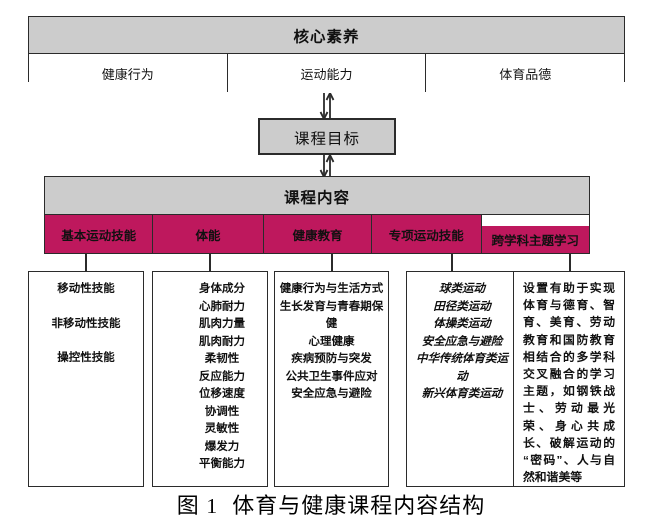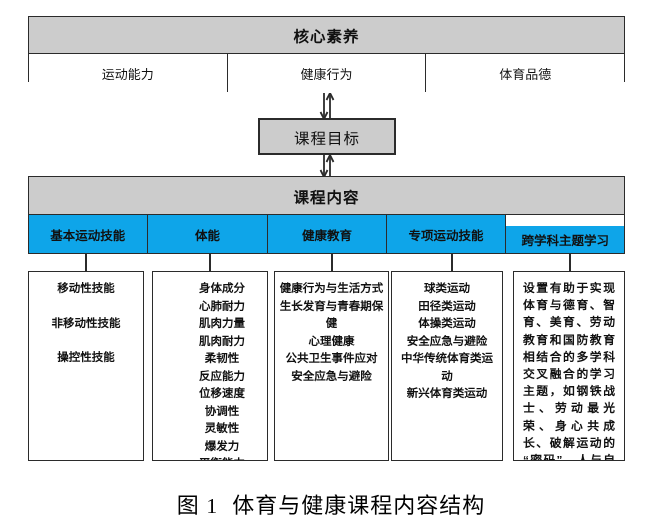--- a/index.html
+++ b/index.html
@@ -86,23 +86,23 @@
     height: 37px;
     border: 2px solid #2b2b2b;
     background: #cccccc;
     font-weight: normal;
     font-size: 15.5px;
     letter-spacing: 1px;
   }
 
   
   #content-table {
-    left: 28px;
+    left: 44px;
     top: 176px;
-    width: 597px;
+    width: 546px;
     height: 78px;
     border: 1.8px solid #2b2b2b;
   }
   #content-title {
     position: absolute;
     left: 0; top: 0;
     width: 100%;
     height: 38px;
     box-sizing: border-box;
     border-bottom: 1.8px solid #2b2b2b;
@@ -119,37 +119,37 @@
     display: flex;
   }
   #content-cells .cell {
     box-sizing: border-box;
     display: flex;
     align-items: center;
     justify-content: center;
     font-size: 12.5px;
     font-weight: bold;
     border-right: 1.5px solid #2b2b2b;
-    background: #0ea5e9;
+    background: #be185d;
   }
   #content-cells .cell:last-child { border-right: none; }
   #content-cells .c0 { width: 119px; }
   #content-cells .c1 { width: 121px; }
   #content-cells .c2 { width: 119px; }
   #content-cells .c3 { width: 120px; }
   #content-cells .c4 { width: 118px; margin-top: 11px; }
 
   
   .detail-box {
     position: absolute;
     box-sizing: border-box;
     border: 1.6px solid #2b2b2b;
     background: #ffffff;
     top: 271px;
-    height: 190px;
+    height: 216px;
     padding: 8px 4px 4px 4px;
     overflow: hidden;
   }
   .detail-list {
     margin: 0;
     padding: 0;
     list-style: none;
     text-align: center;
     font-size: 11.5px;
     line-height: 17.5px;
@@ -164,21 +164,21 @@
     font-weight: bold;
     text-align: justify;
     text-align-last: left;
     padding: 0 5px;
     color: #111111;
   }
 
   #detail-0 { left: 28px;  width: 116px; }
   #detail-1 { left: 152px; width: 116px; padding-left: 28px; }
   #detail-2 { left: 274px; width: 115px; }
-  #detail-3 { left: 391px; width: 112px; }
+  #detail-3 { left: 406px; width: 112px; font-style: italic; }
   #detail-4 { left: 513px; width: 112px; }
 
   
   .vline {
     position: absolute;
     width: 1.6px;
     background: #2b2b2b;
   }
   .dbl-arrow {
     position: absolute;
@@ -200,22 +200,22 @@
   #caption .cap-num { margin-right: 14px; }
 </style>
 </head>
 <body>
 
 <div class="canvas">
 
   <div class="box" id="core-table">
     <div class="center" id="core-title">核心素养</div>
     <div id="core-cells">
+      <div class="cell">健康行为</div>
       <div class="cell">运动能力</div>
-      <div class="cell">健康行为</div>
       <div class="cell">体育品德</div>
     </div>
   </div>
 
   <svg class="dbl-arrow" style="left:316px; top:93px; height:26px;" viewBox="0 0 22 26">
     <line x1="8" y1="0" x2="8" y2="26" stroke="#2b2b2b" stroke-width="1.8"></line>
     <line x1="14" y1="0" x2="14" y2="26" stroke="#2b2b2b" stroke-width="1.8"></line>
     <polyline points="4.5,19 8,26 11.5,19" fill="none" stroke="#2b2b2b" stroke-width="1.8"></polyline>
     <polyline points="10.5,7 14,0 17.5,7" fill="none" stroke="#2b2b2b" stroke-width="1.8"></polyline>
   </svg>
@@ -268,20 +268,21 @@
       <li>爆发力</li>
       <li>平衡能力</li>
     </ul>
   </div>
 
   <div class="detail-box" id="detail-2">
     <ul class="detail-list">
       <li>健康行为与生活方式</li>
       <li>生长发育与青春期保健</li>
       <li>心理健康</li>
+      <li>疾病预防与突发</li>
       <li>公共卫生事件应对</li>
       <li>安全应急与避险</li>
     </ul>
   </div>
 
   <div class="detail-box" id="detail-3">
     <ul class="detail-list">
       <li>球类运动</li>
       <li>田径类运动</li>
       <li>体操类运动</li>

